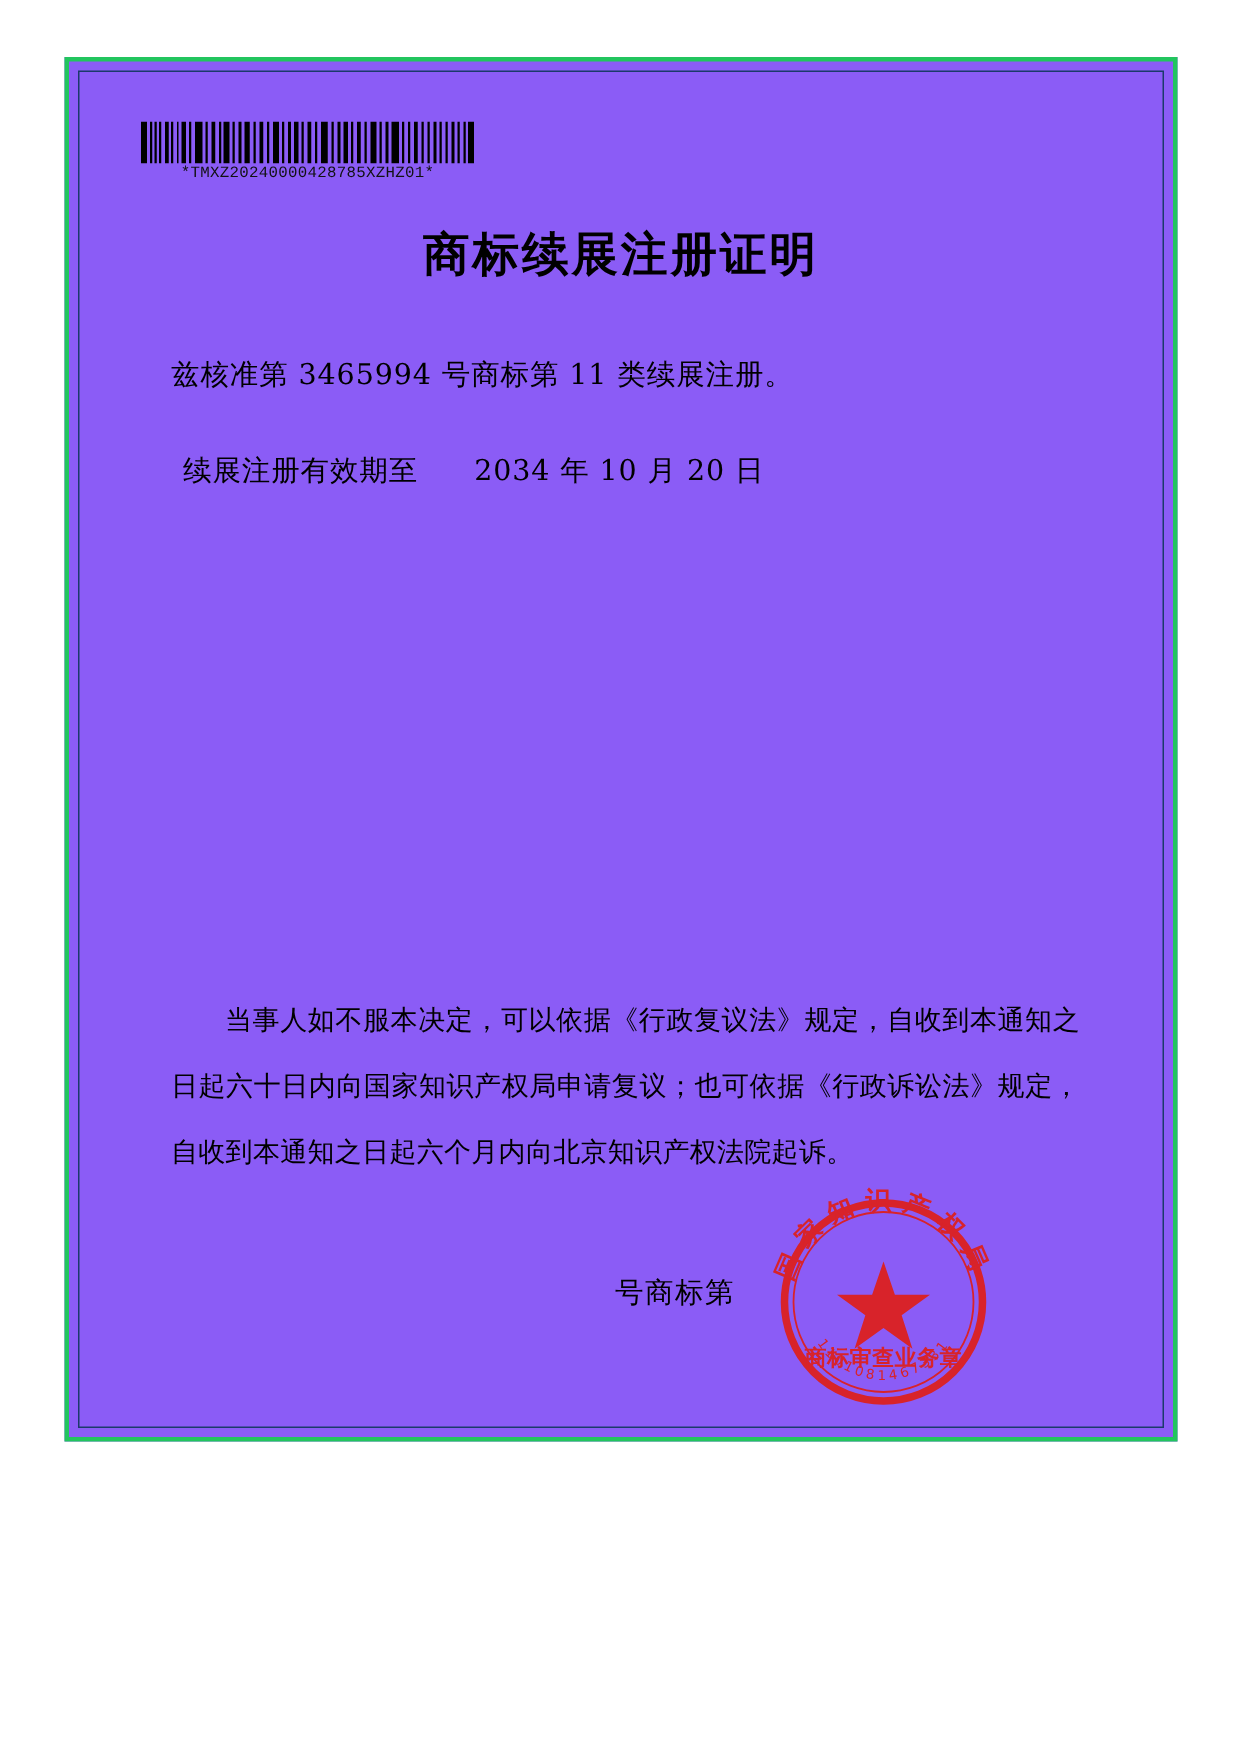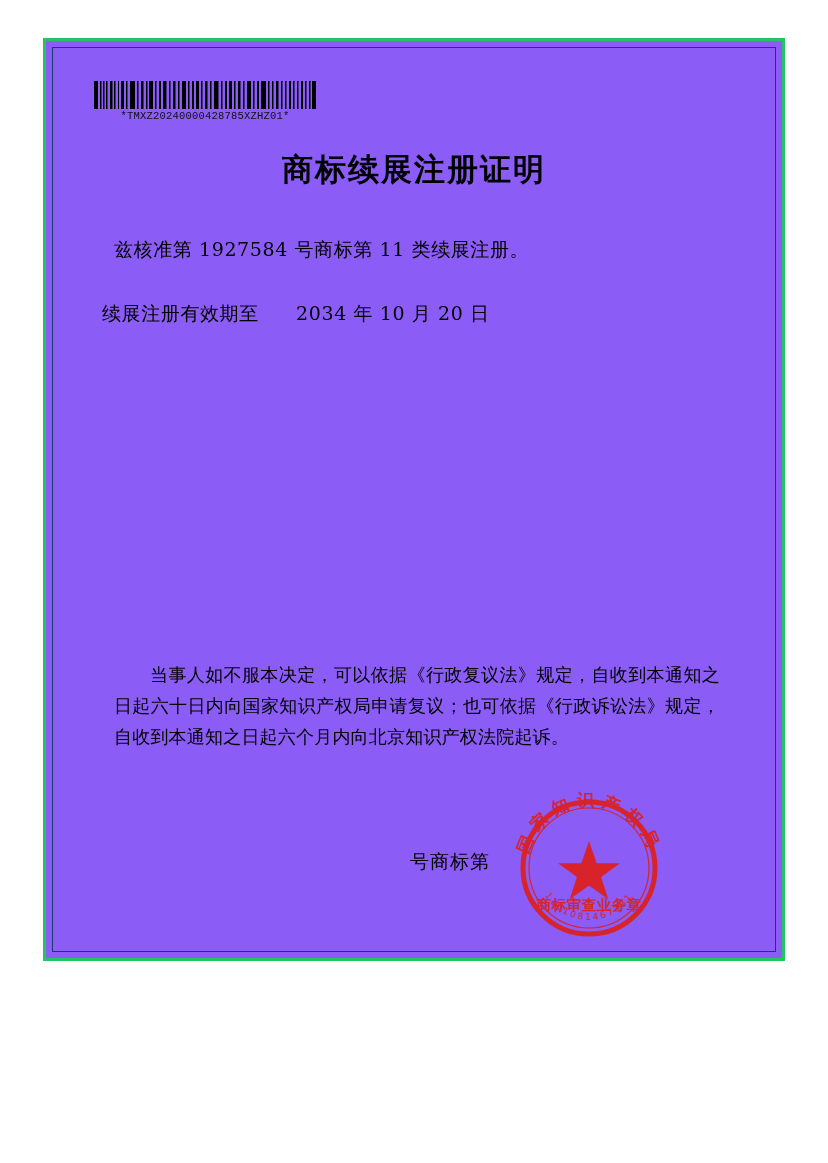--- a/index.html
+++ b/index.html
@@ -78,37 +78,37 @@
     position: absolute;
     top: 196px;
     left: 68px;
     font-size: 19px;
     letter-spacing: 0.6px;
     font-family: "DejaVu Serif", serif;
   }
   .line-validity {
     position: absolute;
     top: 260px;
-    left: 56px;
+    left: 76px;
     font-size: 19px;
     letter-spacing: 0.6px;
     font-family: "DejaVu Serif", serif;
   }
   .line-validity .date-gap {
     display: inline-block;
     width: 24px;
   }
 
   .notice {
     position: absolute;
     top: 618px;
     left: 68px;
     width: 606px;
     font-size: 18px;
-    line-height: 31px;
+    line-height: 44px;
     text-align: justify;
     text-indent: 36px;
     font-family: "DejaVu Serif", serif;
     letter-spacing: 0.2px;
   }
 
   
   .issuer-label {
     position: absolute;
     top: 808px;
@@ -194,21 +194,21 @@
       <rect x="207" y="0" width="2" height="28" fill="#000"></rect>
       <rect x="211" y="0" width="1.5" height="28" fill="#000"></rect>
       <rect x="215" y="0" width="1.5" height="28" fill="#000"></rect>
       <rect x="218" y="0" width="4" height="28" fill="#000"></rect>
     </svg>
     <div class="barcode-text">*TMXZ20240000428785XZHZ01*</div>
   </div>
 
   <div class="doc-title">商标续展注册证明</div>
 
-  <div class="line-approval">兹核准第 1927584 号商标第 11 类续展注册。</div>
+  <div class="line-approval">兹核准第 3465994 号商标第 11 类续展注册。</div>
 
   <div class="line-validity">
     <span>续展注册有效期至</span>
     <span class="date-gap"></span>
     <span>2034 年 10 月 20 日</span>
   </div>
 
   <div class="notice">当事人如不服本决定，可以依据《行政复议法》规定，自收到本通知之日起六十日内向国家知识产权局申请复议；也可依据《行政诉讼法》规定，自收到本通知之日起六个月内向北京知识产权法院起诉。</div>
 
   <div class="issuer-label">号商标第</div>

